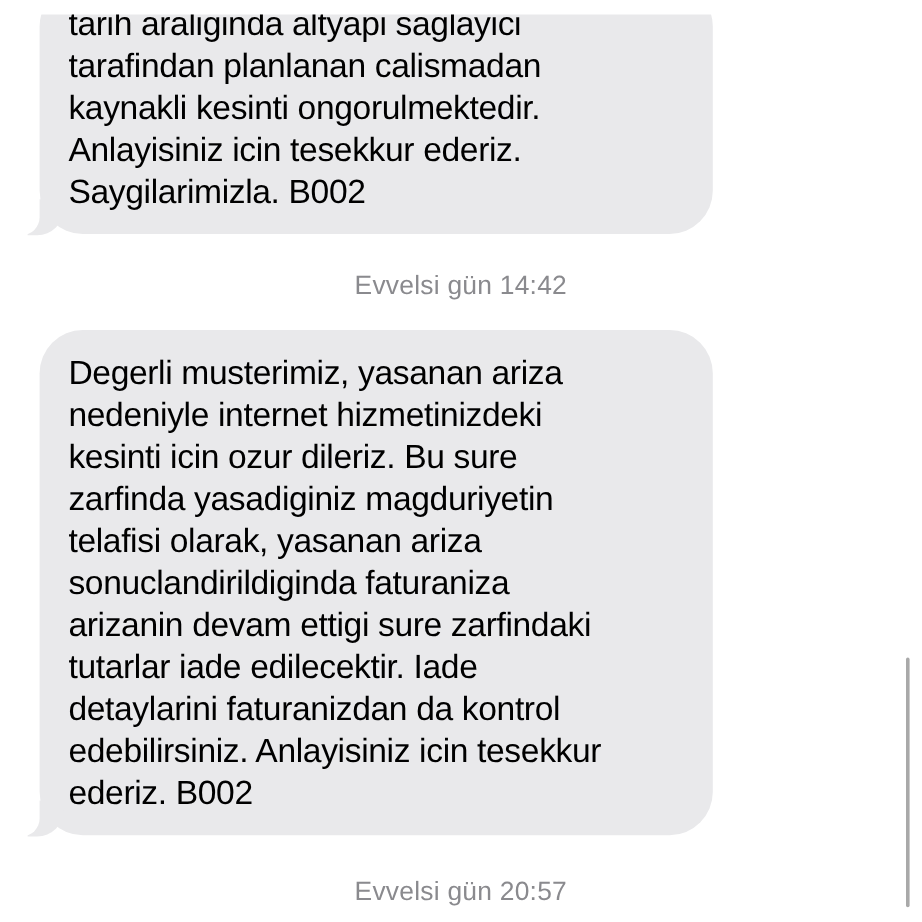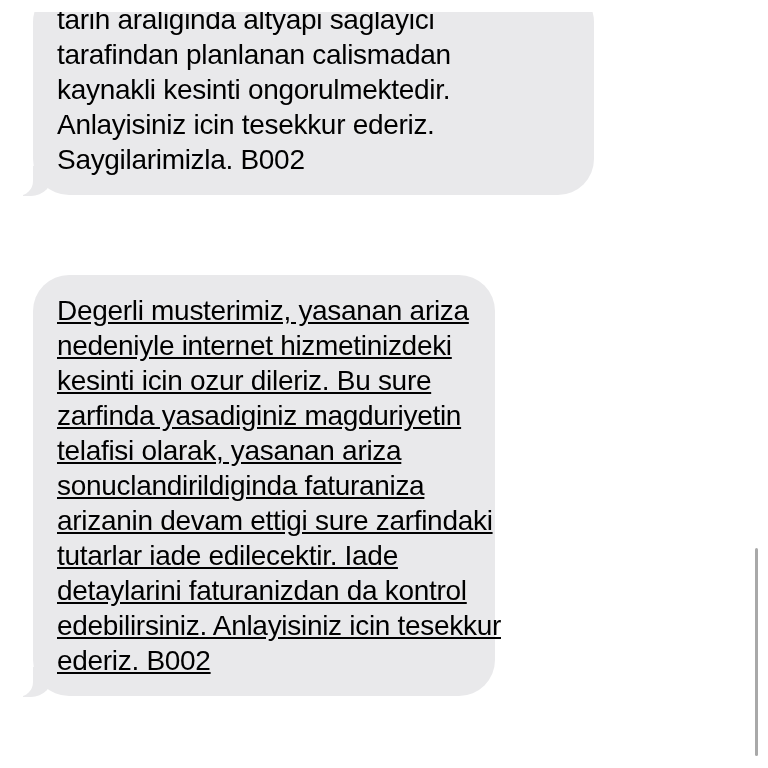--- a/index.html
+++ b/index.html
@@ -55,23 +55,22 @@
     background: #FFFFFF;
     border-bottom-right-radius: 15px;
   }
   .bubble-1 {
     top: -26px;
     width: 561px;
     padding: 16px 24px 18px 24px;
   }
   .bubble-2 {
     top: 263px;
-    width: 462px;
+    width: 561px;
     padding: 18px 24px 18px 24px;
-    text-decoration: underline;
   }
   .bubble-3 {
     top: 760px;
     width: 549px;
     height: 40px;
     border-radius: 36px 36px 0 0;
   }
   .date-sep {
     position: absolute;
     left: 0;
@@ -100,35 +99,37 @@
 <div class="screen">
 
   <div class="bubble bubble-1 has-tail">
     <span class="msg-text">tarih araliginda altyapi saglayici
 tarafindan planlanan calismadan
 kaynakli kesinti ongorulmektedir.
 Anlayisiniz icin tesekkur ederiz.
 Saygilarimizla. B002</span>
   </div>
 
+  <div class="date-sep date-sep-1">Evvelsi gün 14:42</div>
 
   <div class="bubble bubble-2 has-tail">
     <span class="msg-text">Degerli musterimiz, yasanan ariza
 nedeniyle internet hizmetinizdeki
 kesinti icin ozur dileriz. Bu sure
 zarfinda yasadiginiz magduriyetin
 telafisi olarak, yasanan ariza
 sonuclandirildiginda faturaniza
 arizanin devam ettigi sure zarfindaki
 tutarlar iade edilecektir. Iade
 detaylarini faturanizdan da kontrol
 edebilirsiniz. Anlayisiniz icin tesekkur
 ederiz. B002</span>
   </div>
 
+  <div class="date-sep date-sep-2">Evvelsi gün 20:57</div>
 
   <div class="bubble bubble-3">
     <span class="msg-text"></span>
   </div>
 
   <div class="scrollbar-thumb"></div>
 
 </div>
 
 </body></html>

